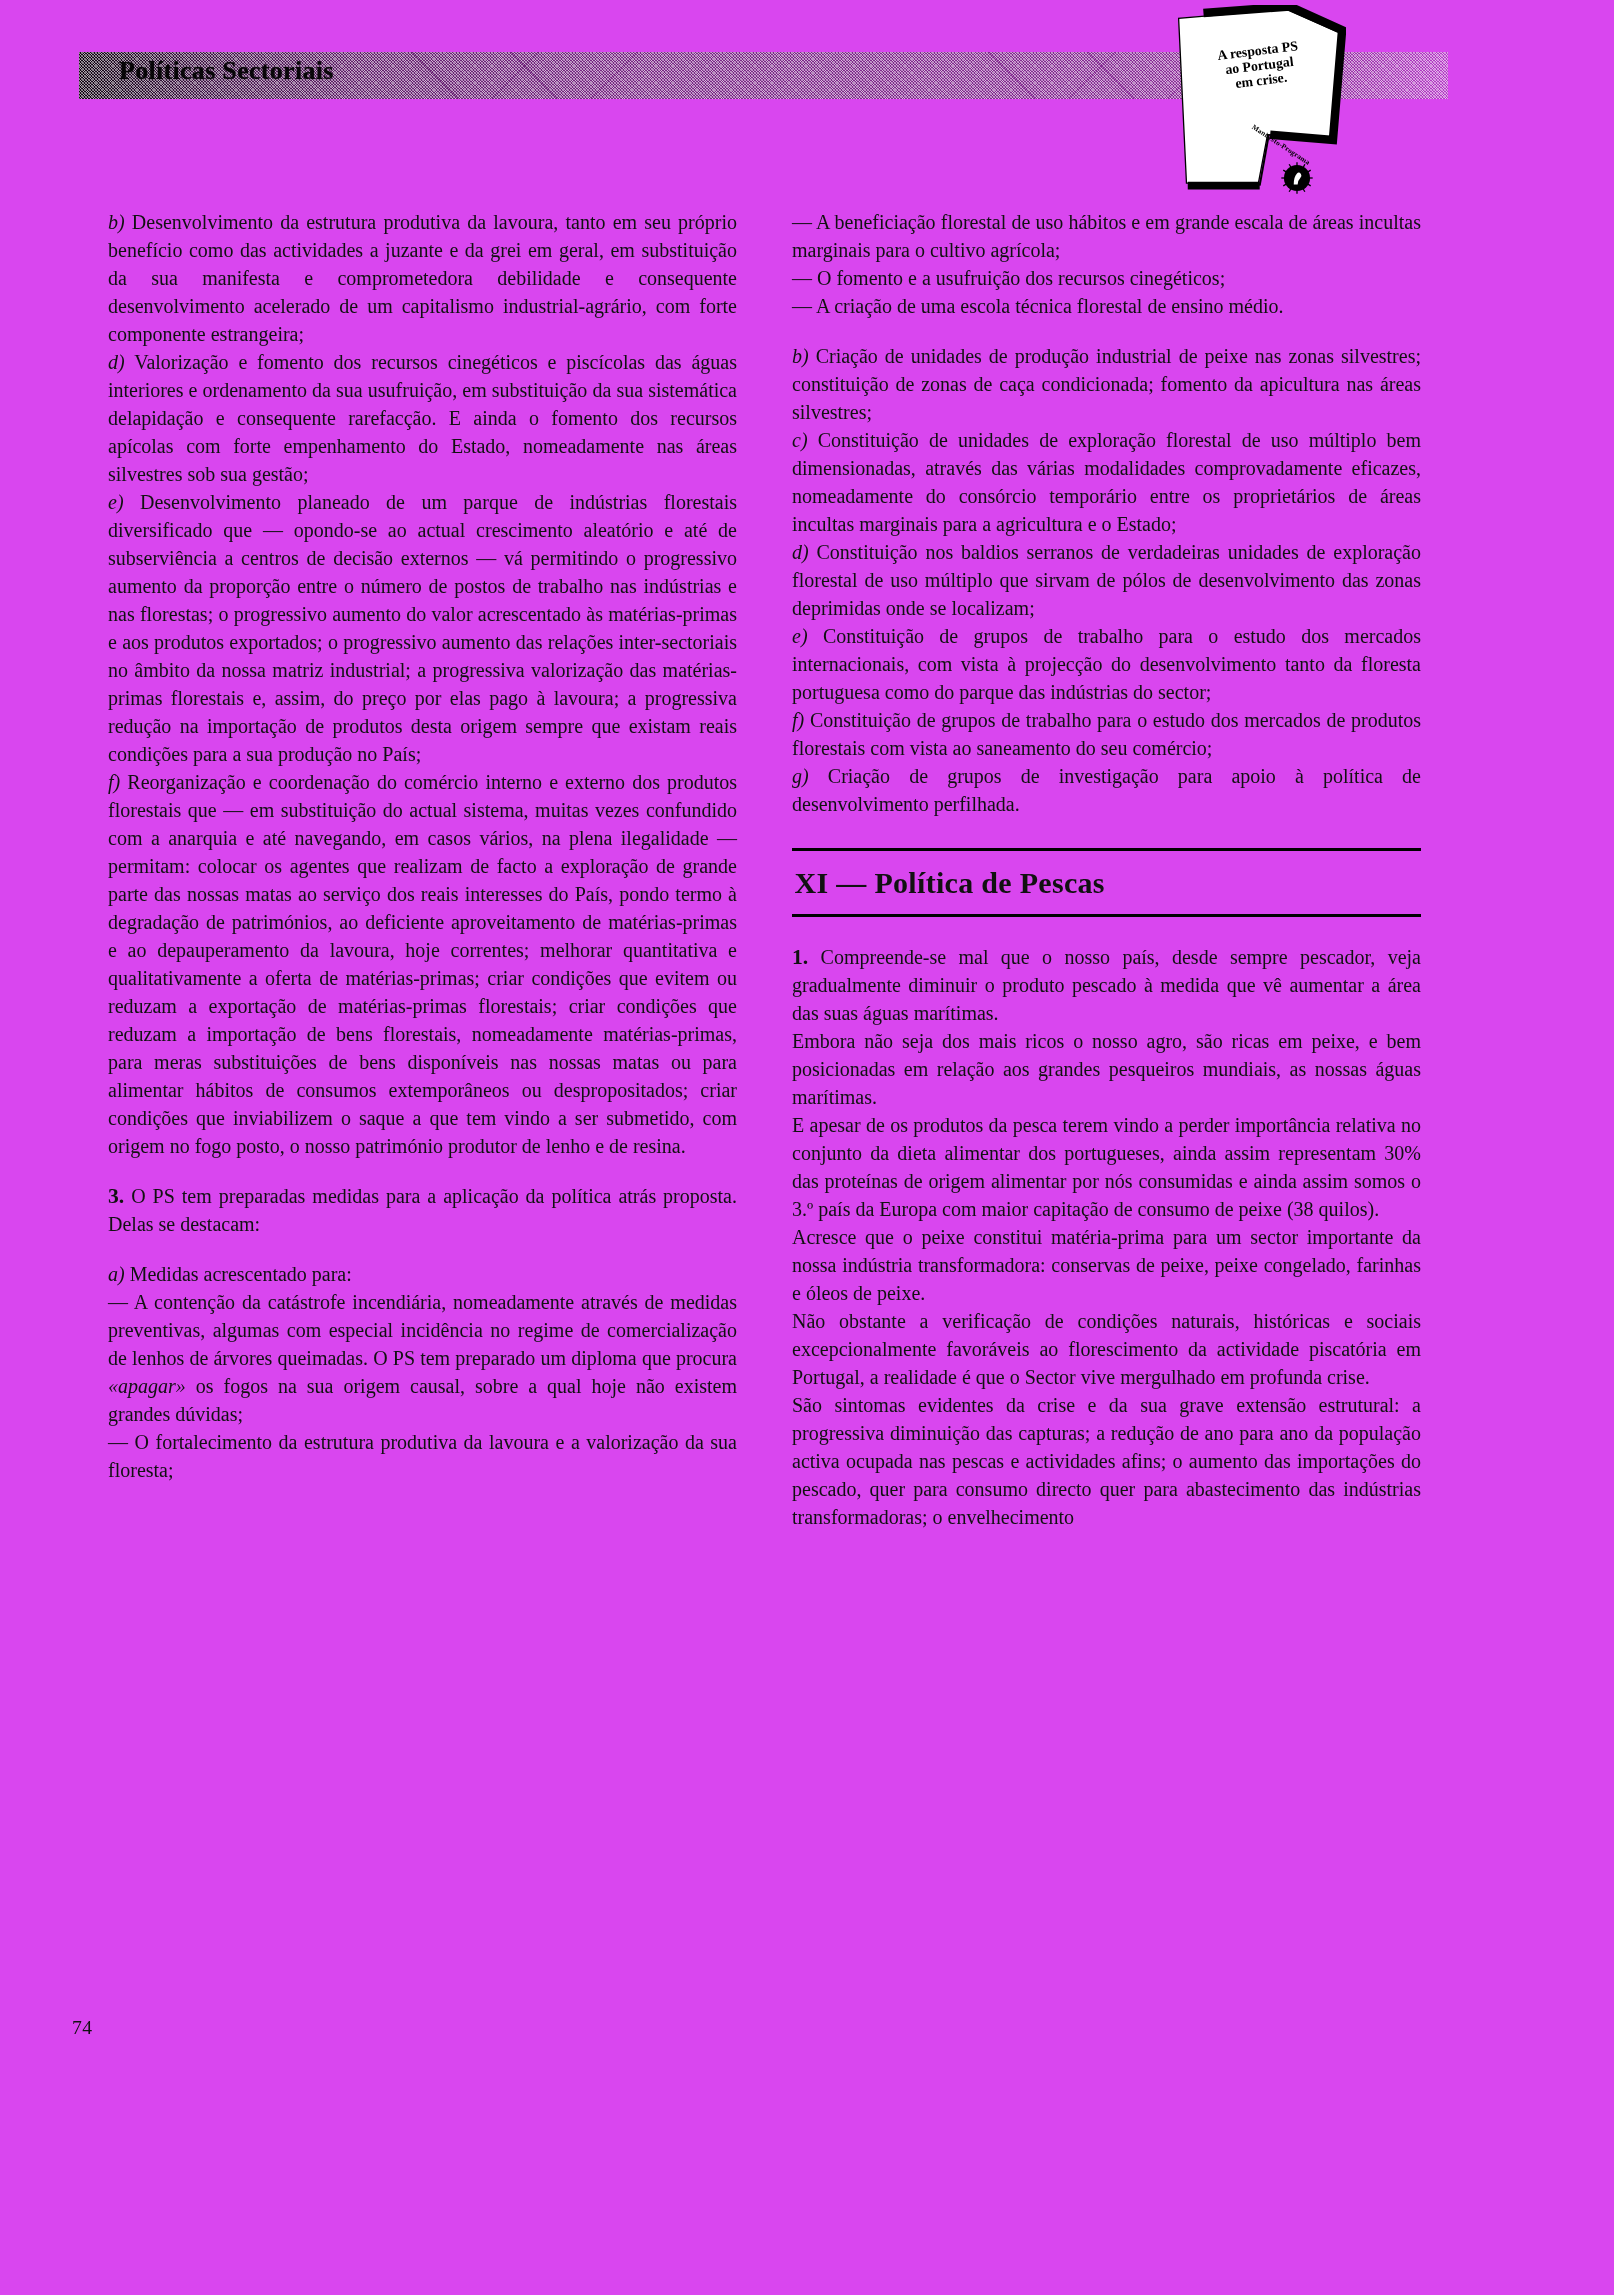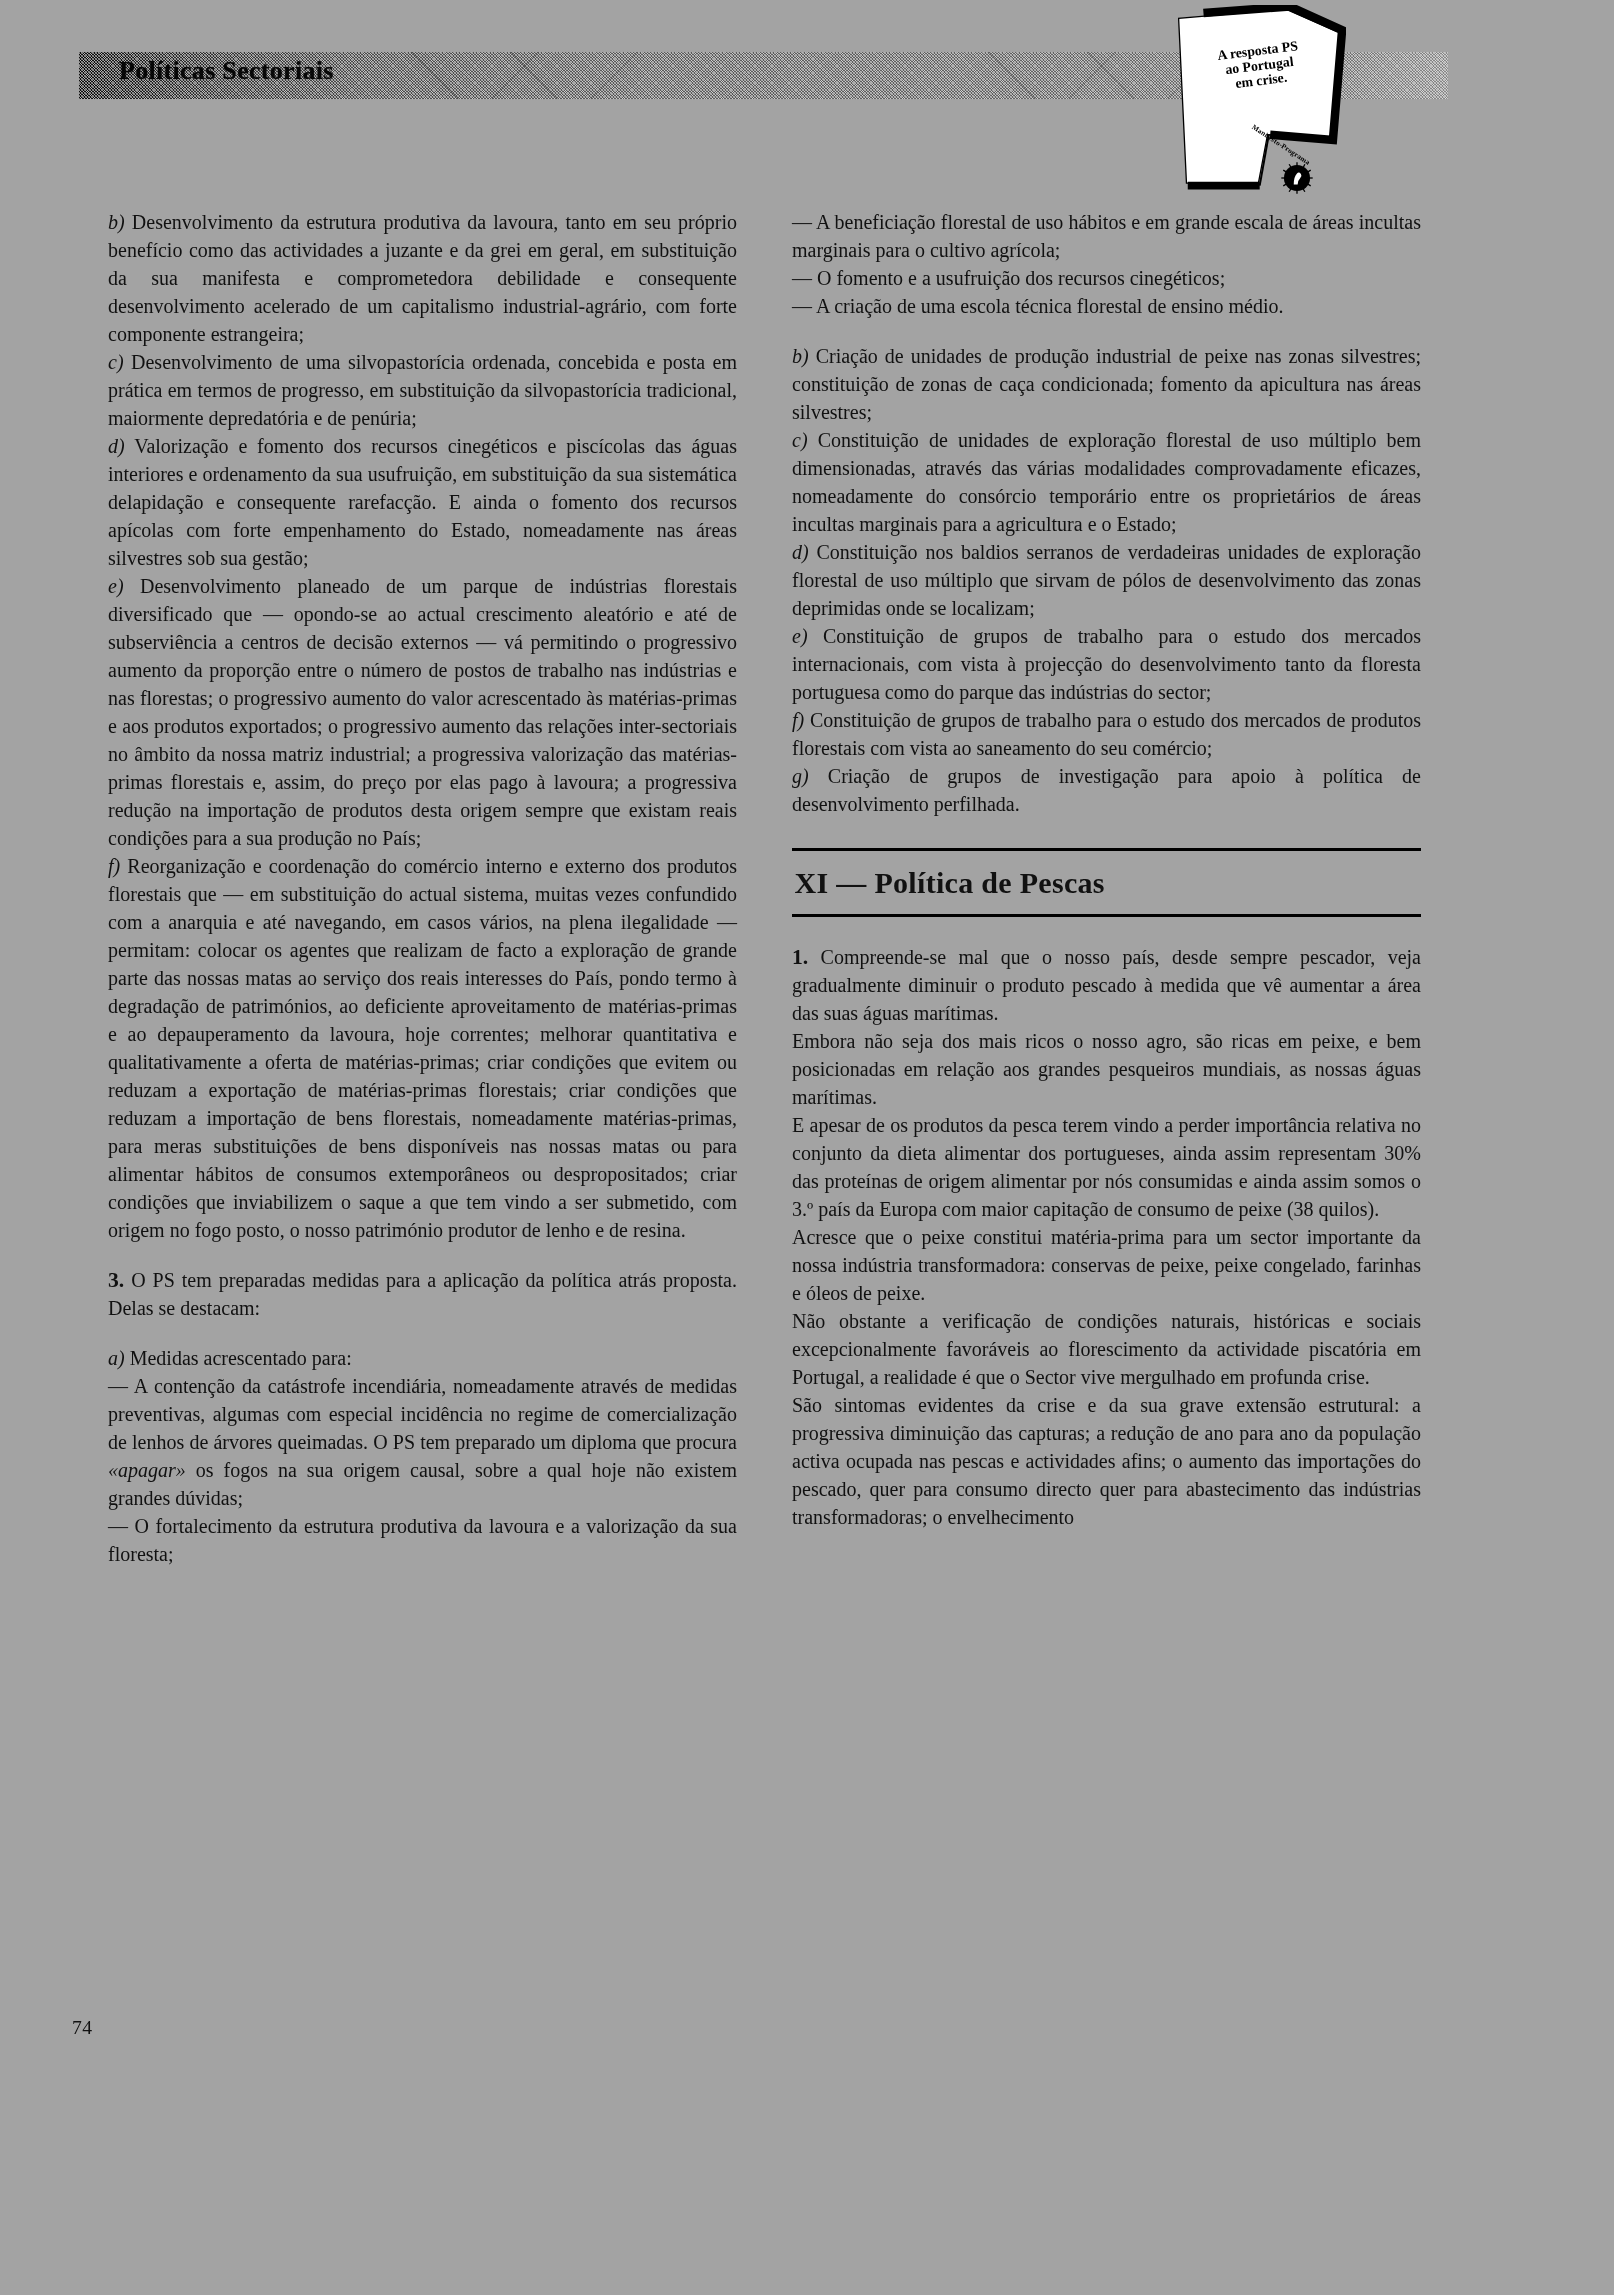--- a/index.html
+++ b/index.html
@@ -6,21 +6,21 @@
   html, body {
     margin: 0;
     padding: 0;
     background: #ffffff;
   }
 
   .page {
     position: relative;
     width: 1614px;
     height: 2295px;
-    background: #a3a3a3;
+    background: #d946ef;
     font-family: "Liberation Serif", "DejaVu Serif", serif;
     color: #111111;
     overflow: hidden;
   }
 
   
   .header {
     position: absolute;
     left: 0;
     top: 0;
@@ -243,21 +243,20 @@
       </svg>
     </div>
   </div>
 
   <div class="columns">
 
     <div class="col col-left">
 
       <p class="p-indent"><span class="lbl">b)</span><span> Desenvolvimento da estrutura produtiva da lavoura, tanto em seu próprio benefício como das actividades a juzante e da grei em geral, em substituição da sua manifesta e comprometedora debilidade e consequente desenvolvimento acelerado de um capitalismo industrial-agrário, com forte componente estrangeira;</span></p>
 
-      <p class="p-indent"><span class="lbl">c)</span><span> Desenvolvimento de uma silvopastorícia ordenada, concebida e posta em prática em termos de progresso, em substituição da silvopastorícia tradicional, maiormente depredatória e de penúria;</span></p>
 
       <p class="p-indent"><span class="lbl">d)</span><span> Valorização e fomento dos recursos cinegéticos e piscícolas das águas interiores e ordenamento da sua usufruição, em substituição da sua sistemática delapidação e consequente rarefacção. E ainda o fomento dos recursos apícolas com forte empenhamento do Estado, nomeadamente nas áreas silvestres sob sua gestão;</span></p>
 
       <p class="p-indent"><span class="lbl">e)</span><span> Desenvolvimento planeado de um parque de indústrias florestais diversificado que — opondo-se ao actual crescimento aleatório e até de subserviência a centros de decisão externos — vá permitindo o progressivo aumento da proporção entre o número de postos de trabalho nas indústrias e nas florestas; o progressivo aumento do valor acrescentado às matérias-primas e aos produtos exportados; o progressivo aumento das relações inter-sectoriais no âmbito da nossa matriz industrial; a progressiva valorização das matérias-primas florestais e, assim, do preço por elas pago à lavoura; a progressiva redução na importação de produtos desta origem sempre que existam reais condições para a sua produção no País;</span></p>
 
       <p class="p-indent"><span class="lbl">f)</span><span> Reorganização e coordenação do comércio interno e externo dos produtos florestais que — em substituição do actual sistema, muitas vezes confundido com a anarquia e até navegando, em casos vários, na plena ilegalidade — permitam: colocar os agentes que realizam de facto a exploração de grande parte das nossas matas ao serviço dos reais interesses do País, pondo termo à degradação de patrimónios, ao deficiente aproveitamento de matérias-primas e ao depauperamento da lavoura, hoje correntes; melhorar quantitativa e qualitativamente a oferta de matérias-primas; criar condições que evitem ou reduzam a exportação de matérias-primas florestais; criar condições que reduzam a importação de bens florestais, nomeadamente matérias-primas, para meras substituições de bens disponíveis nas nossas matas ou para alimentar hábitos de consumos extemporâneos ou despropositados; criar condições que inviabilizem o saque a que tem vindo a ser submetido, com origem no fogo posto, o nosso património produtor de lenho e de resina.</span></p>
 
       <p class="p-indent gap-before"><span class="num">3.</span><span> O PS tem preparadas medidas para a aplicação da política atrás proposta. Delas se destacam:</span></p>
 
       <p class="p-indent gap-before"><span class="lbl">a)</span><span> Medidas acrescentado para:</span></p>

